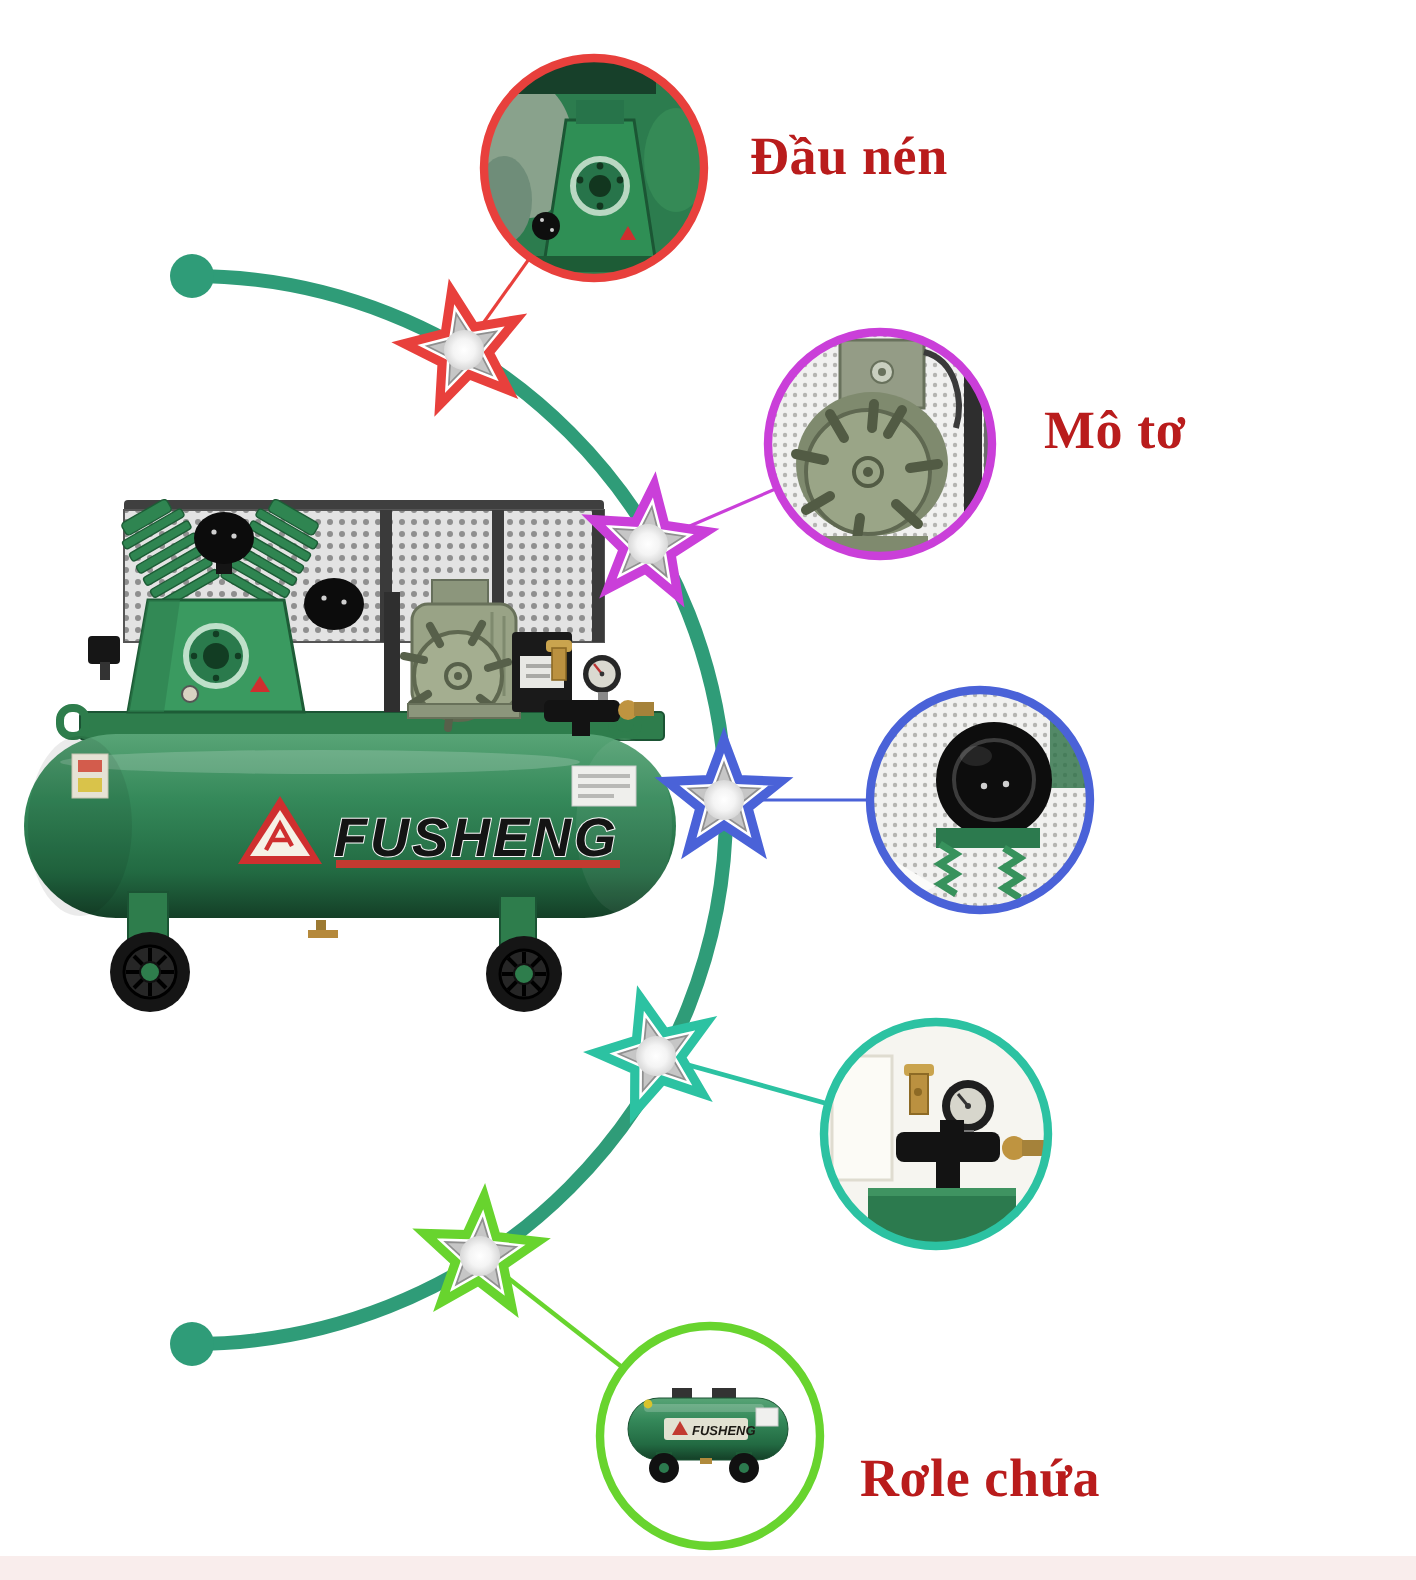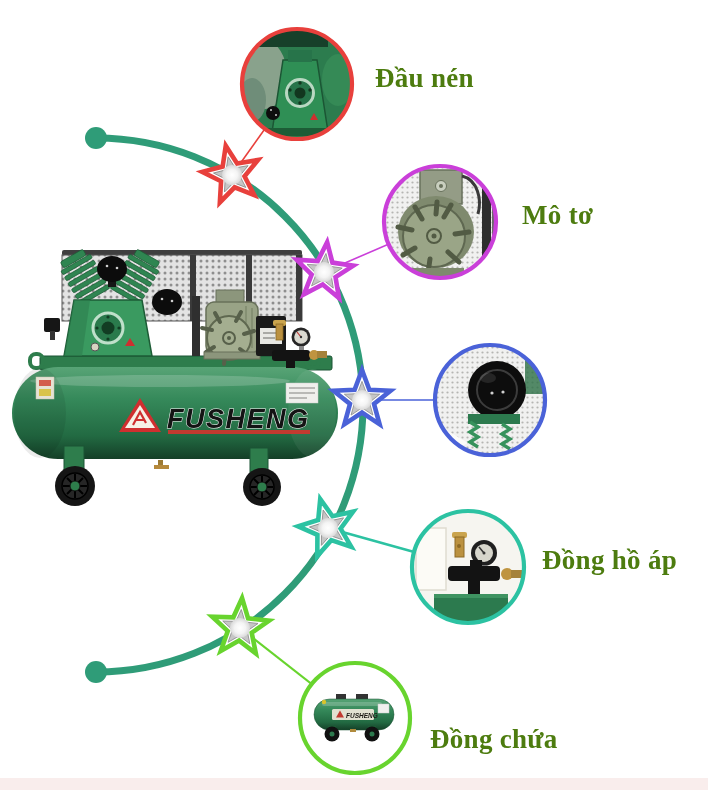--- a/index.html
+++ b/index.html
@@ -2,21 +2,21 @@
 <html><head>
 <meta charset="utf-8">
 <style>
   html,body { margin:0; padding:0; background:#fff; }
   .stage {
     position:relative; width:708px; height:790px; background:#ffffff;
     overflow:hidden; font-family:"Liberation Serif","DejaVu Serif",serif;
   }
   svg.scene { position:absolute; left:0; top:0; display:block; }
   .label {
-    position:absolute; font-size:27px; font-weight:600; color:#4d7c0f;
+    position:absolute; font-size:27px; font-weight:600; color:#b91c1c;
     white-space:nowrap; line-height:1.16; letter-spacing:0.3px;
   }
   .label span { display:block; }
   .bottom-strip {
     position:absolute; left:0; bottom:0; width:708px; height:12px;
     background:#f9edec;
   }
   
   .star-outer { fill:#ffffff; stroke-width:4.6; stroke-linejoin:miter; stroke-miterlimit:12; }
   .star-inner { fill:#c6c6c6; stroke:#8f8f8f; stroke-width:1.4; }
@@ -371,20 +371,19 @@
     <circle class="star-glow" r="10"></circle>
   </g>
 </svg>
 
 <div class="label" style="left:375px; top:63px">Đầu nén</div>
 
 <div class="label" style="left:522px; top:200px">Mô tơ</div>
 
 
 <div class="label" style="left:542px; top:545px">
-  <span>Đồng hồ áp</span>
 </div>
 
-<div class="label" style="left:430px; top:724px">Đồng chứa</div>
+<div class="label" style="left:430px; top:724px">Rơle chứa</div>
 
 <div class="bottom-strip"></div>
 
 </div>
 
 </body></html>

